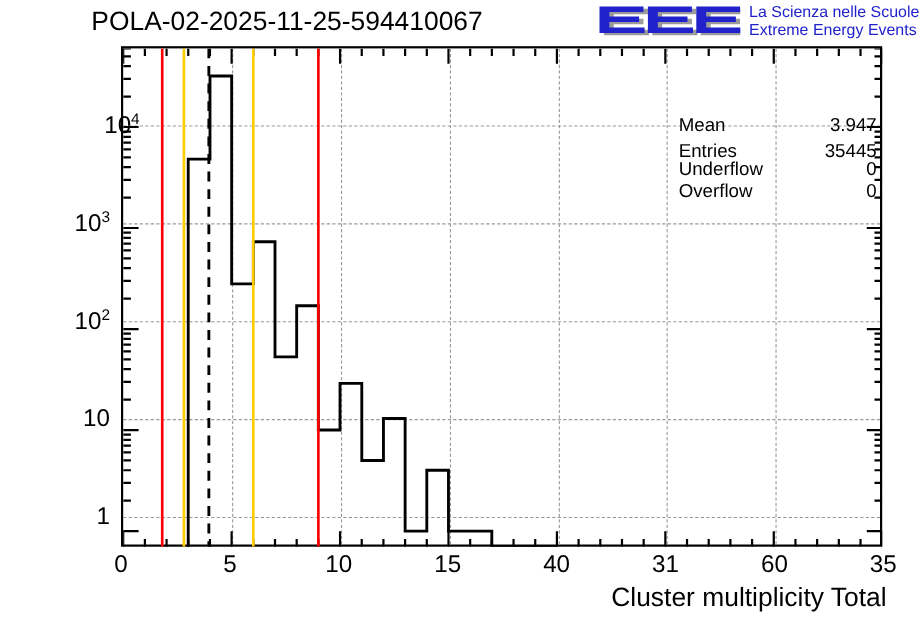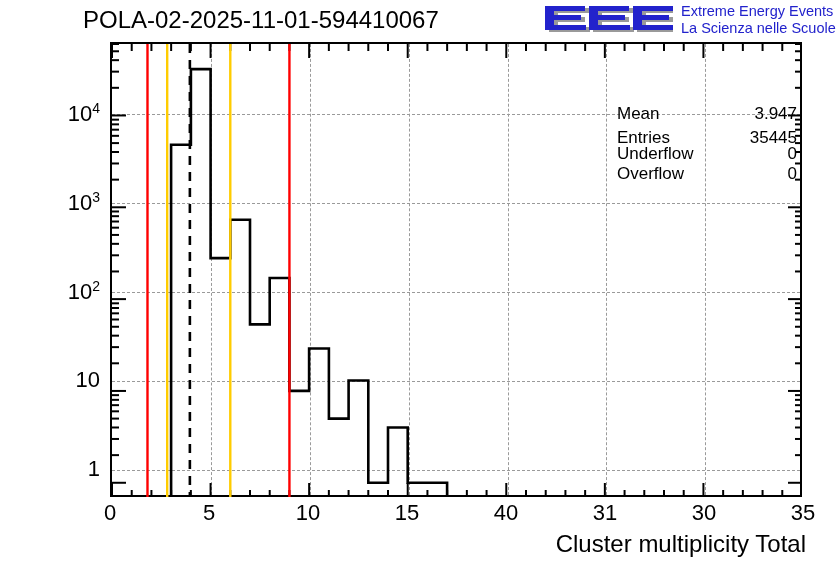--- a/index.html
+++ b/index.html
@@ -33,54 +33,54 @@
   .stat-k{position:absolute;left:6px;top:0;}
   .stat-v{position:absolute;right:4px;top:0;}
 
   svg.hist{position:absolute;left:0;top:0;}
 </style>
 </head>
 <body>
 
 <div id="root-canvas">
 
-  <div class="ttl">POLA-02-2025-11-01-594410067</div>
+  <div class="ttl">POLA-02-2025-11-25-594410067</div>
 
   <div class="eee-logo">
     <svg class="eee-letters" viewBox="0 0 132 32">
       <g fill="#9a9a9a">
         <path d="M8 4 h40 v5 h-31 v4 h27 v5 h-27 v5 h32 v5 h-41 z"></path>
         <path d="M52 4 h40 v5 h-31 v4 h27 v5 h-27 v5 h32 v5 h-41 z"></path>
         <path d="M96 4 h40 v5 h-31 v4 h27 v5 h-27 v5 h32 v5 h-41 z"></path>
       </g>
       <g fill="#2222cc">
         <path d="M4 2 h40 v5 h-31 v4 h27 v5 h-27 v5 h32 v5 h-41 z"></path>
         <path d="M48 2 h40 v5 h-31 v4 h27 v5 h-27 v5 h32 v5 h-41 z"></path>
         <path d="M92 2 h40 v5 h-31 v4 h27 v5 h-27 v5 h32 v5 h-41 z"></path>
       </g>
     </svg>
     <div class="eee-text">
+      <div>La Scienza nelle Scuole</div>
       <div>Extreme Energy Events</div>
-      <div>La Scienza nelle Scuole</div>
     </div>
   </div>
 
   <div class="ylab" style="top:456px;width:100px;left:0px;">1</div>
   <div class="ylab" style="top:367px;width:100px;left:0px;">10</div>
   <div class="ylab" style="top:278px;width:100px;left:0px;">10<sup>2</sup></div>
   <div class="ylab" style="top:189px;width:100px;left:0px;">10<sup>3</sup></div>
-  <div class="ylab" style="top:100px;width:100px;left:0px;">10<sup>4</sup></div>
+  <div class="ylab" style="top:100px;width:100px;left:0px;padding-left:27px;">10<sup>4</sup></div>
 
   <div class="xlab" style="left:90px;top:500px;width:40px;">0</div>
   <div class="xlab" style="left:189px;top:500px;width:40px;">5</div>
   <div class="xlab" style="left:283px;top:500px;width:50px;">10</div>
   <div class="xlab" style="left:382px;top:500px;width:50px;">15</div>
   <div class="xlab" style="left:481px;top:500px;width:50px;">40</div>
   <div class="xlab" style="left:580px;top:500px;width:50px;">31</div>
-  <div class="xlab" style="left:679px;top:500px;width:50px;">30</div>
+  <div class="xlab" style="left:679px;top:500px;width:50px;">60</div>
   <div class="xlab" style="left:778px;top:500px;width:50px;">35</div>
 
   <div class="xtitle">Cluster multiplicity Total</div>
 
   <div class="frame">
 
     <div class="gl" style="top:426px;"></div>
     <div class="gl" style="top:337px;"></div>
     <div class="gl" style="top:248px;"></div>
     <div class="gl" style="top:159px;"></div>

